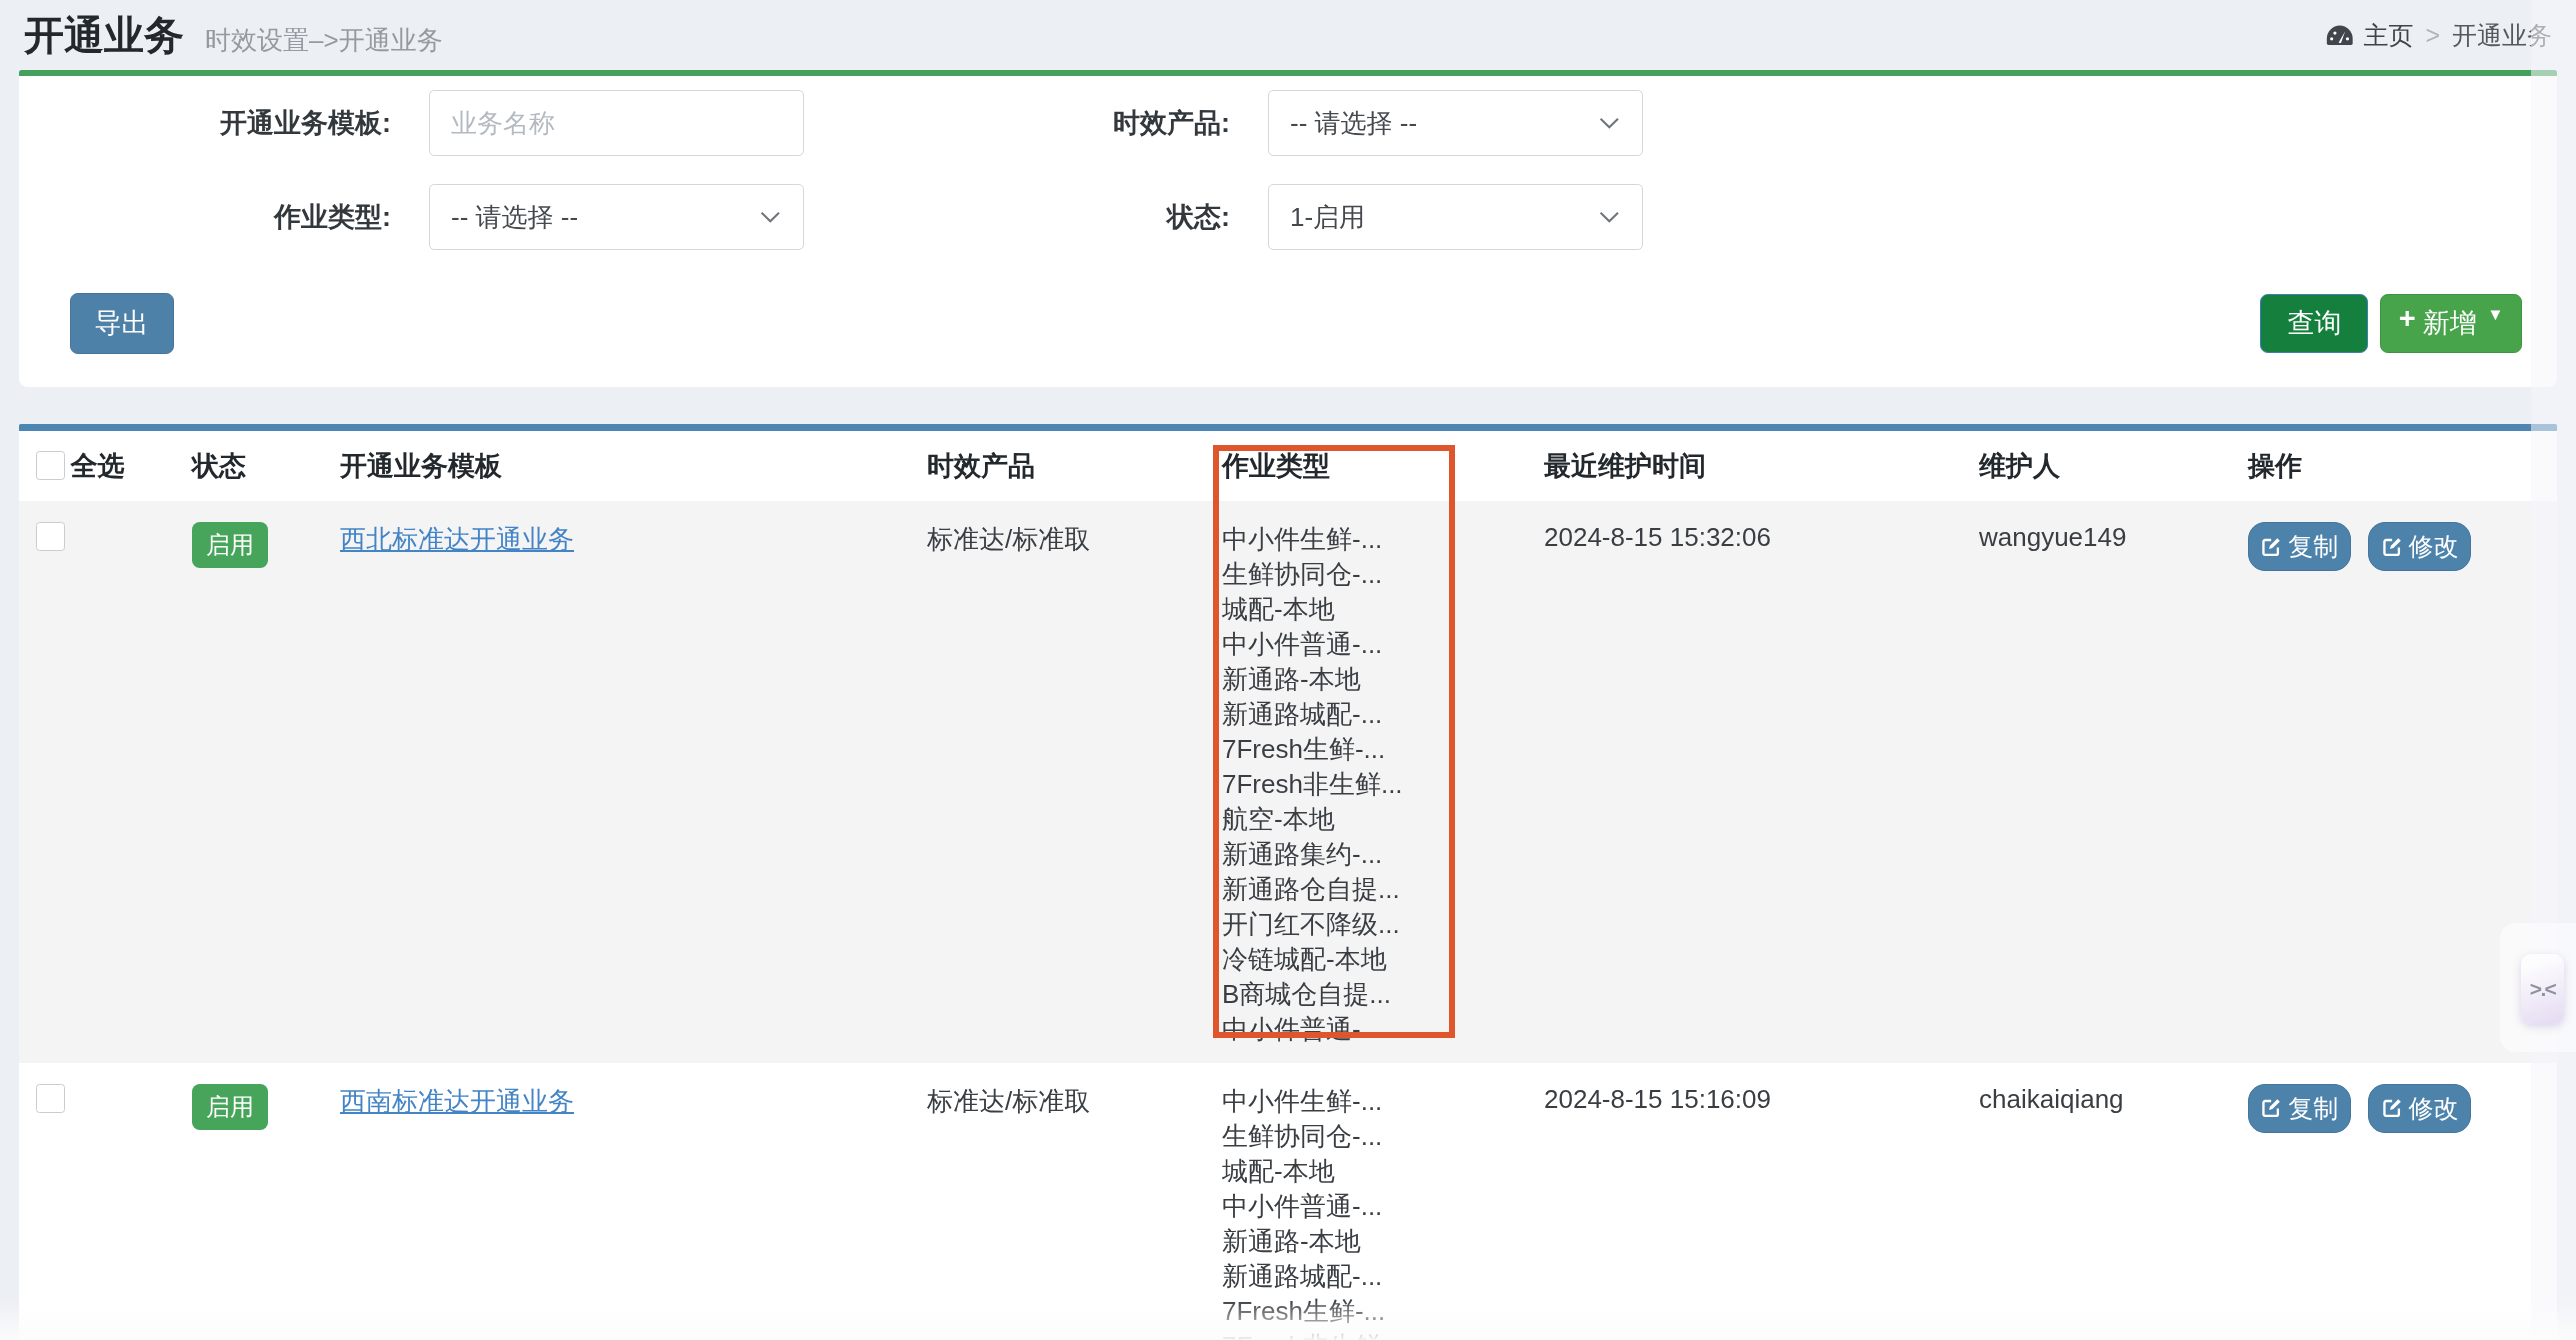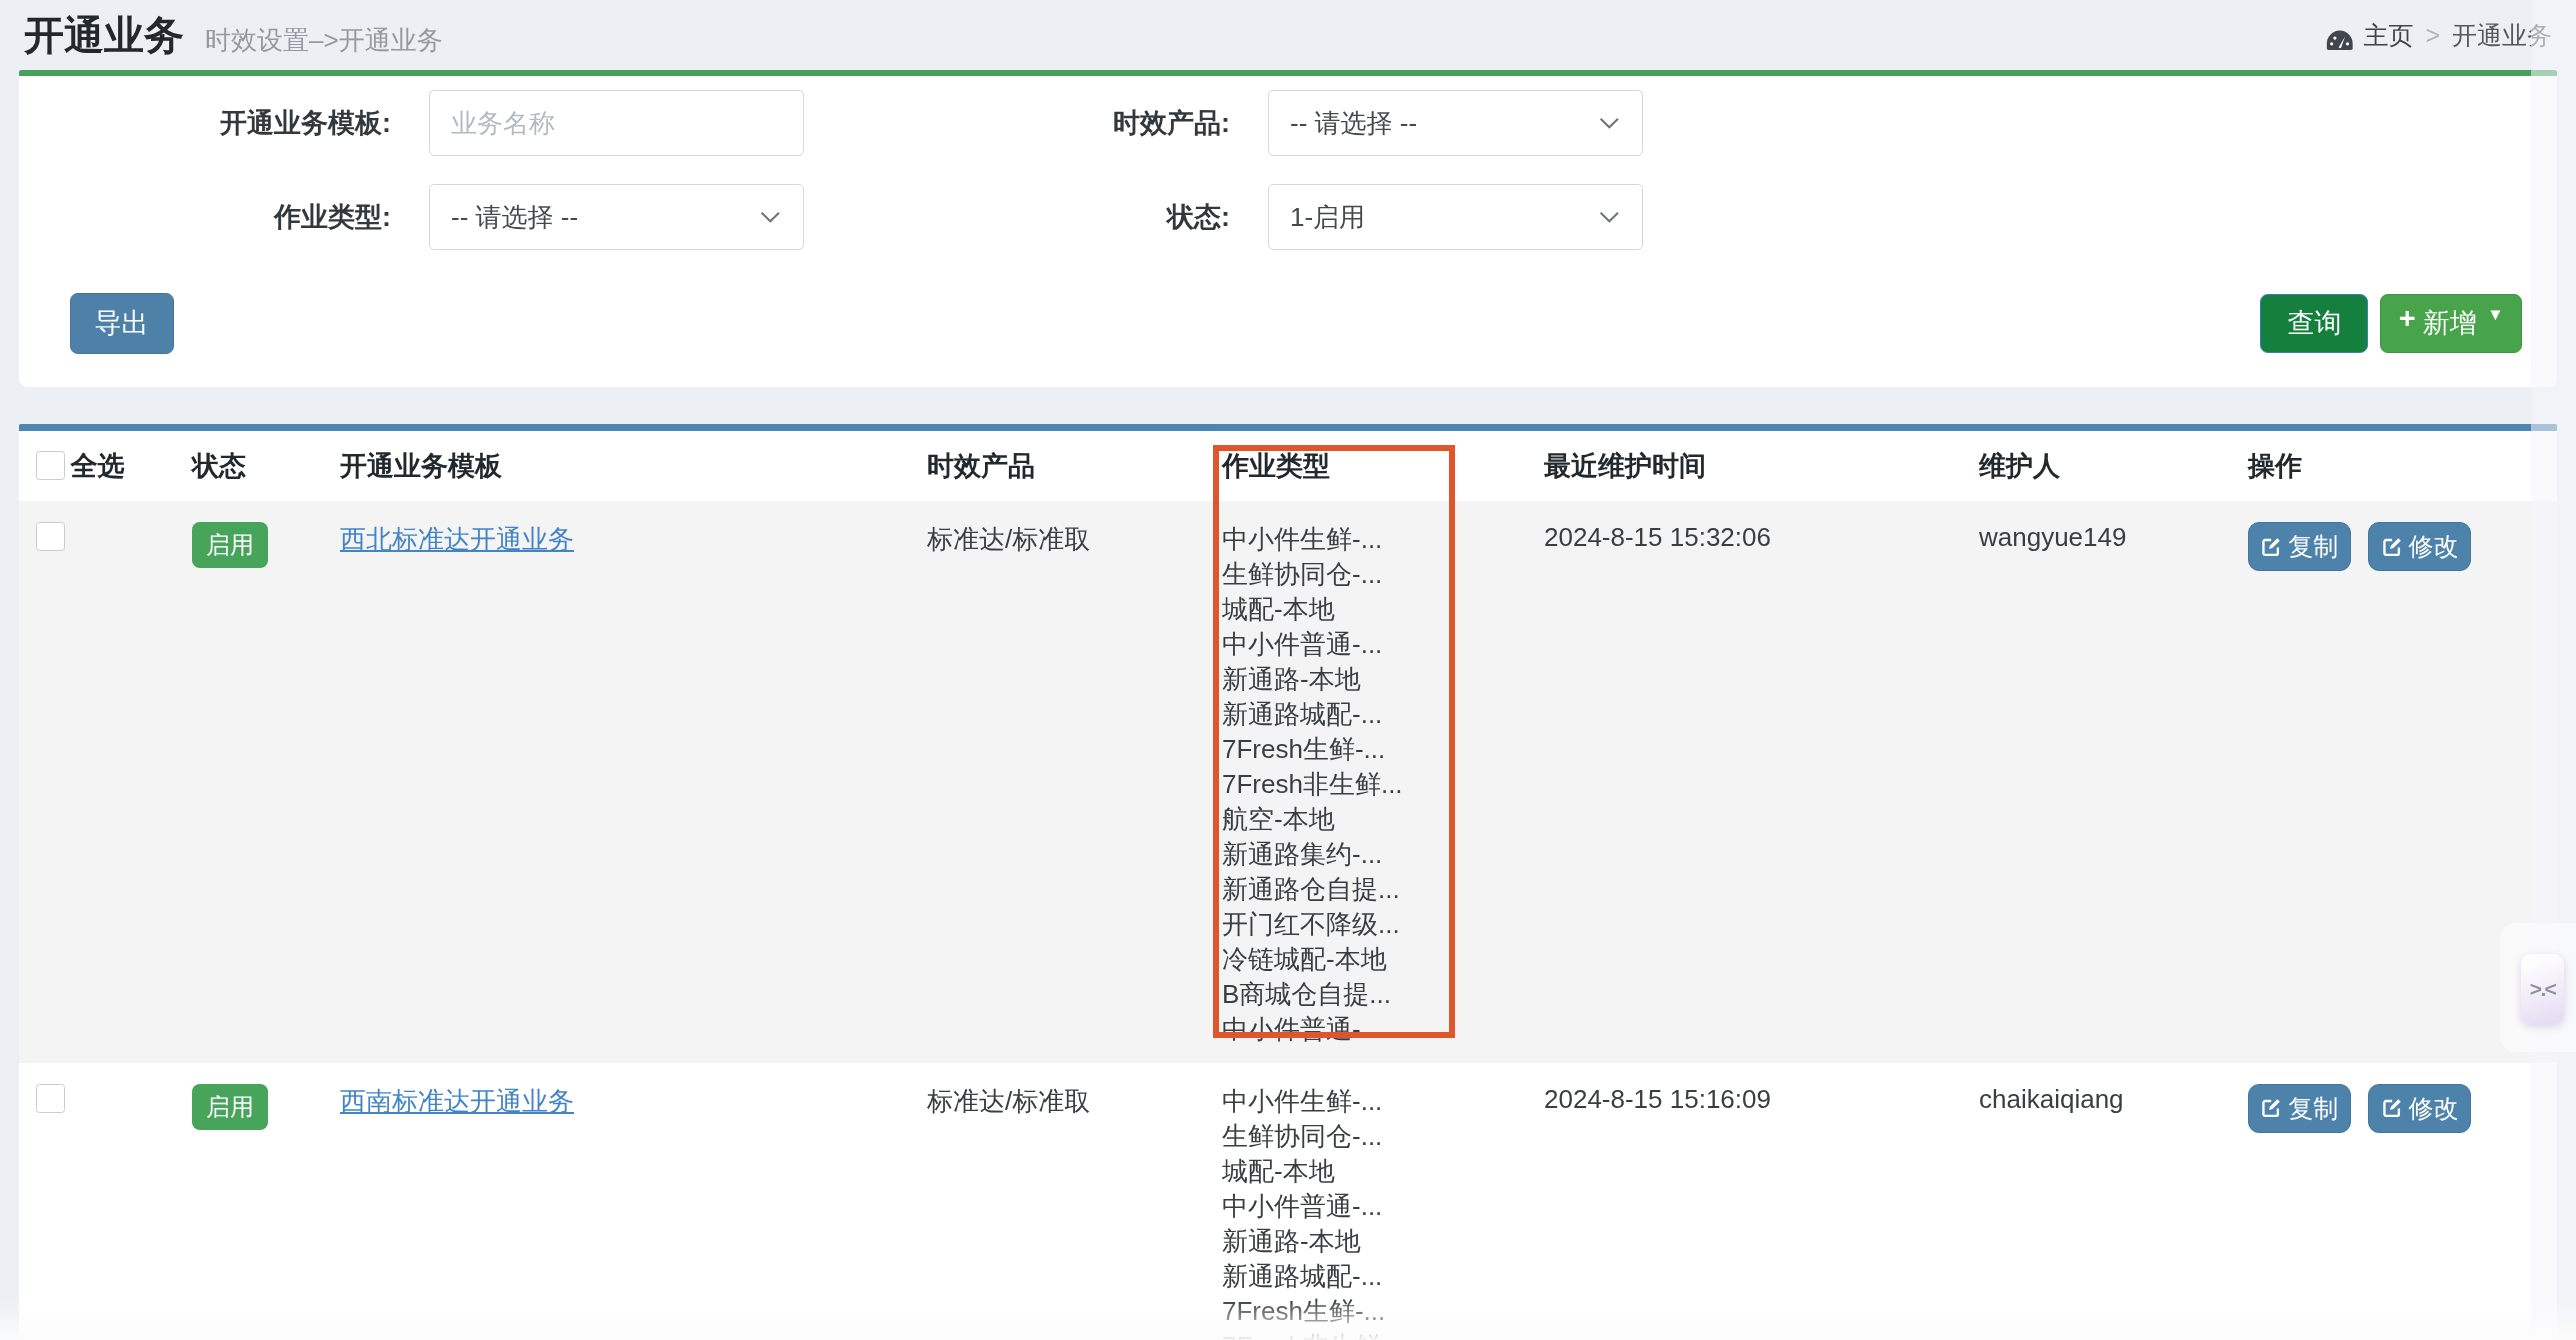--- a/index.html
+++ b/index.html
@@ -10,21 +10,21 @@
     font-family:"Liberation Sans","DejaVu Sans",sans-serif;
     color:#33373b;
   }
 
   
   .top-header{ height:70px; display:flex; align-items:center; justify-content:space-between; padding:0 24px; }
   .title-wrap{ display:flex; align-items:baseline; gap:21px; }
   .page-title{ font-size:40px; font-weight:700; color:#23282d; margin:0; }
   .page-subtitle{ font-size:26px; color:#949a9f; }
   .breadcrumb{ display:flex; align-items:center; gap:12px; font-size:25px; }
-  .breadcrumb .home{ color:#3f4347; display:flex; align-items:flex-end; gap:8.7px; cursor:pointer; }
+  .breadcrumb .home{ color:#3f4347; display:flex; align-items:center; gap:8.7px; cursor:pointer; }
   .breadcrumb .sep{ color:#b0b4b8; }
   .breadcrumb .current{ color:#55595e; }
 
   
   .panel{ margin:0 19px; background:#fff; }
   .filter-panel{ border-top:6px solid #45a05e; border-radius:2.6px 2.6px 8.7px 8.7px; padding:14px 35px 33px 35px; }
 
   .filter-grid{ display:grid; grid-template-columns:839px 839px; row-gap:28px; }
   .field{ display:flex; align-items:center; }
   .field .flabel{ width:375px; text-align:right; font-weight:700; font-size:27px; color:#33383d; padding-right:38px; white-space:nowrap; }
@@ -52,21 +52,21 @@
   tr.row-odd{ background:#f4f4f5; }
   tr.row-even{ background:#ffffff; }
 
   .th-check{ display:flex; align-items:center; gap:5.2px; }
   input.cb{ appearance:none; -webkit-appearance:none; width:29px; height:29px; border:1.7px solid #c9cdd1; border-radius:3.5px; background:#fff; margin:0; cursor:pointer; }
 
   .badge{ display:inline-block; background:#47a55b; color:#fff; font-size:24px; padding:7px 14px; border-radius:7.8px; }
   .tpl-link{ color:#4384c6; text-decoration:underline; cursor:pointer; }
   .job-list div{ line-height:35px; white-space:nowrap; }
 
-  .btn-mini{ background:#4d82ab; border:1.7px solid #44759c; border-radius:11px; color:#fff; font-size:25px; padding:7px 11.3px; display:inline-flex; align-items:center; gap:6px; cursor:pointer; }
+  .btn-mini{ background:#4d82ab; border:1.7px solid #44759c; border-radius:17px; color:#fff; font-size:25px; padding:7px 11.3px; display:inline-flex; align-items:center; gap:6px; cursor:pointer; }
   .btn-mini + .btn-mini{ margin-left:10.4px; }
 
   
   .annotation-box{ position:absolute; left:1213px; top:445px; width:242px; height:593px; border:6px solid #e0562c; pointer-events:none; }
   .right-band{ position:absolute; top:0; right:0; width:45px; height:100%; background:rgba(245,246,252,0.55); pointer-events:none; }
   .side-tab-outer{ position:absolute; right:0; top:923px; width:76px; height:129px; background:rgba(255,255,255,0.5); border-radius:15.6px 0 0 15.6px; }
   .side-tab{ position:absolute; right:12px; top:954px; width:43px; height:70px; border-radius:10.4px;
     background:linear-gradient(160deg,#fdfdfe 15%,#e6dcf3 95%); box-shadow:0 2.6px 8.7px rgba(120,100,180,.25);
     display:flex; align-items:center; justify-content:center; color:#8d929b; font-size:21px; font-weight:700; cursor:pointer; letter-spacing:-1.7px; }
   .bottom-fade{ position:absolute; left:0; right:0; bottom:0; height:40px;

